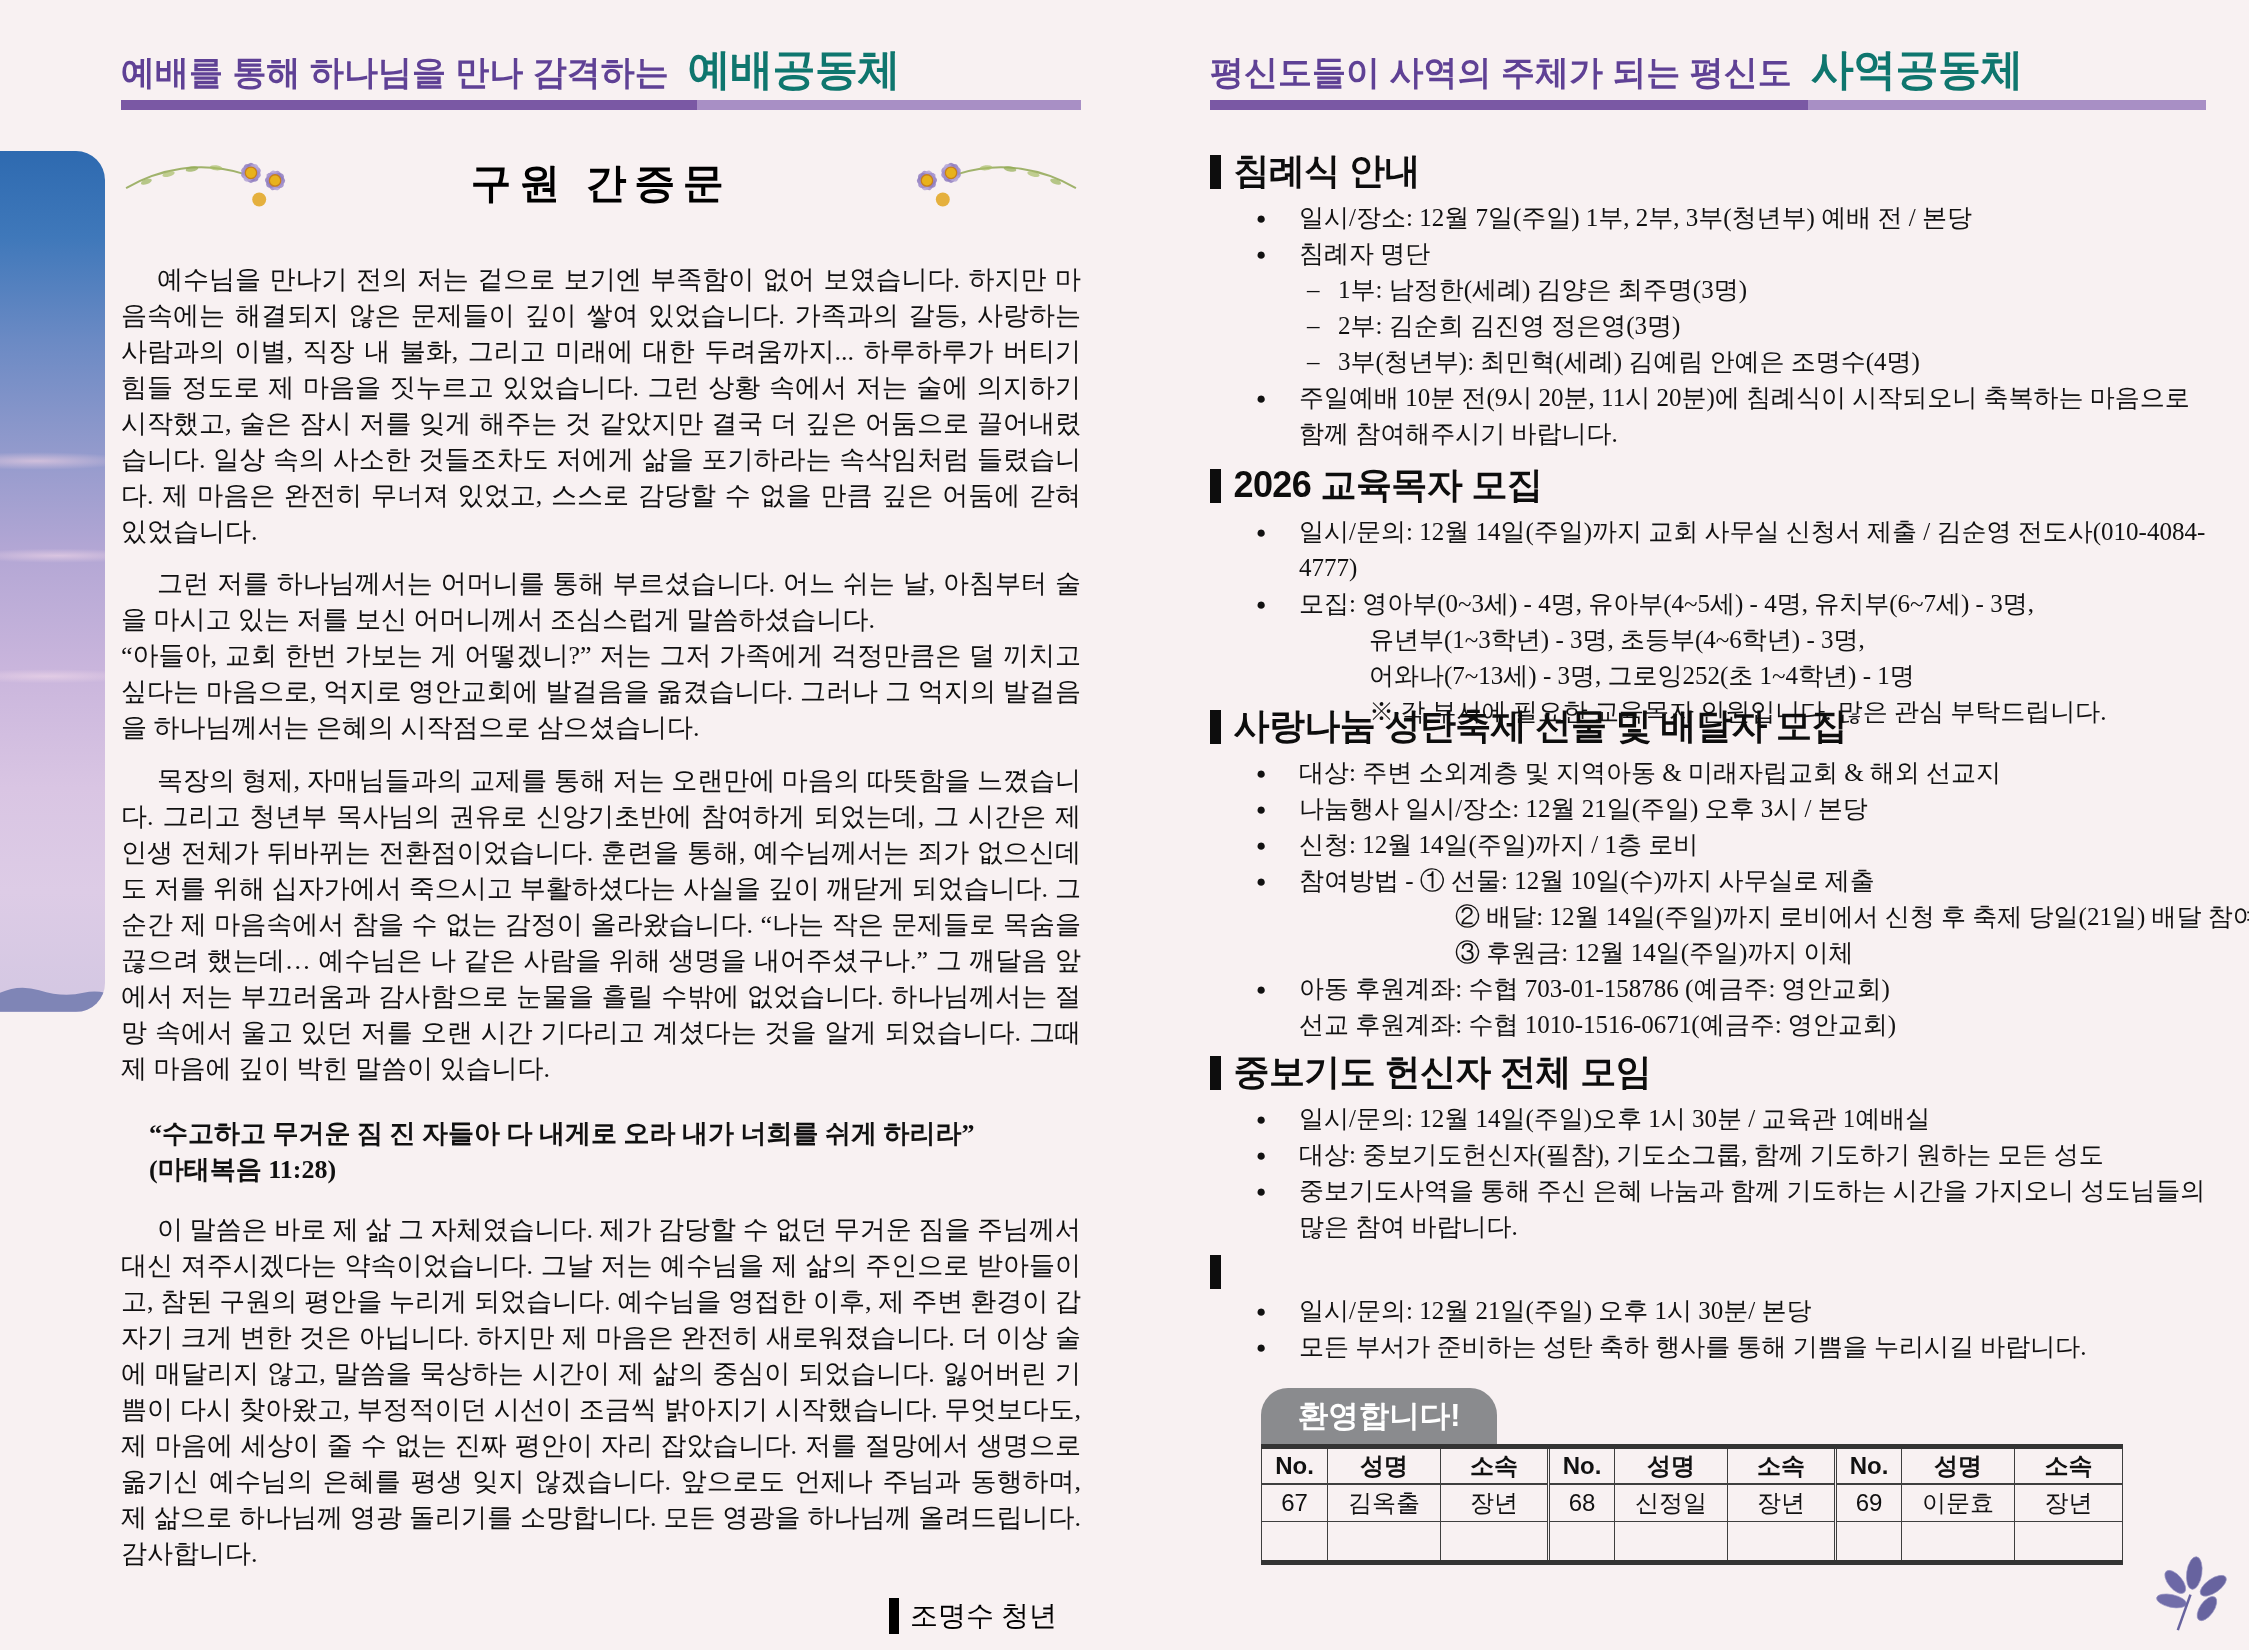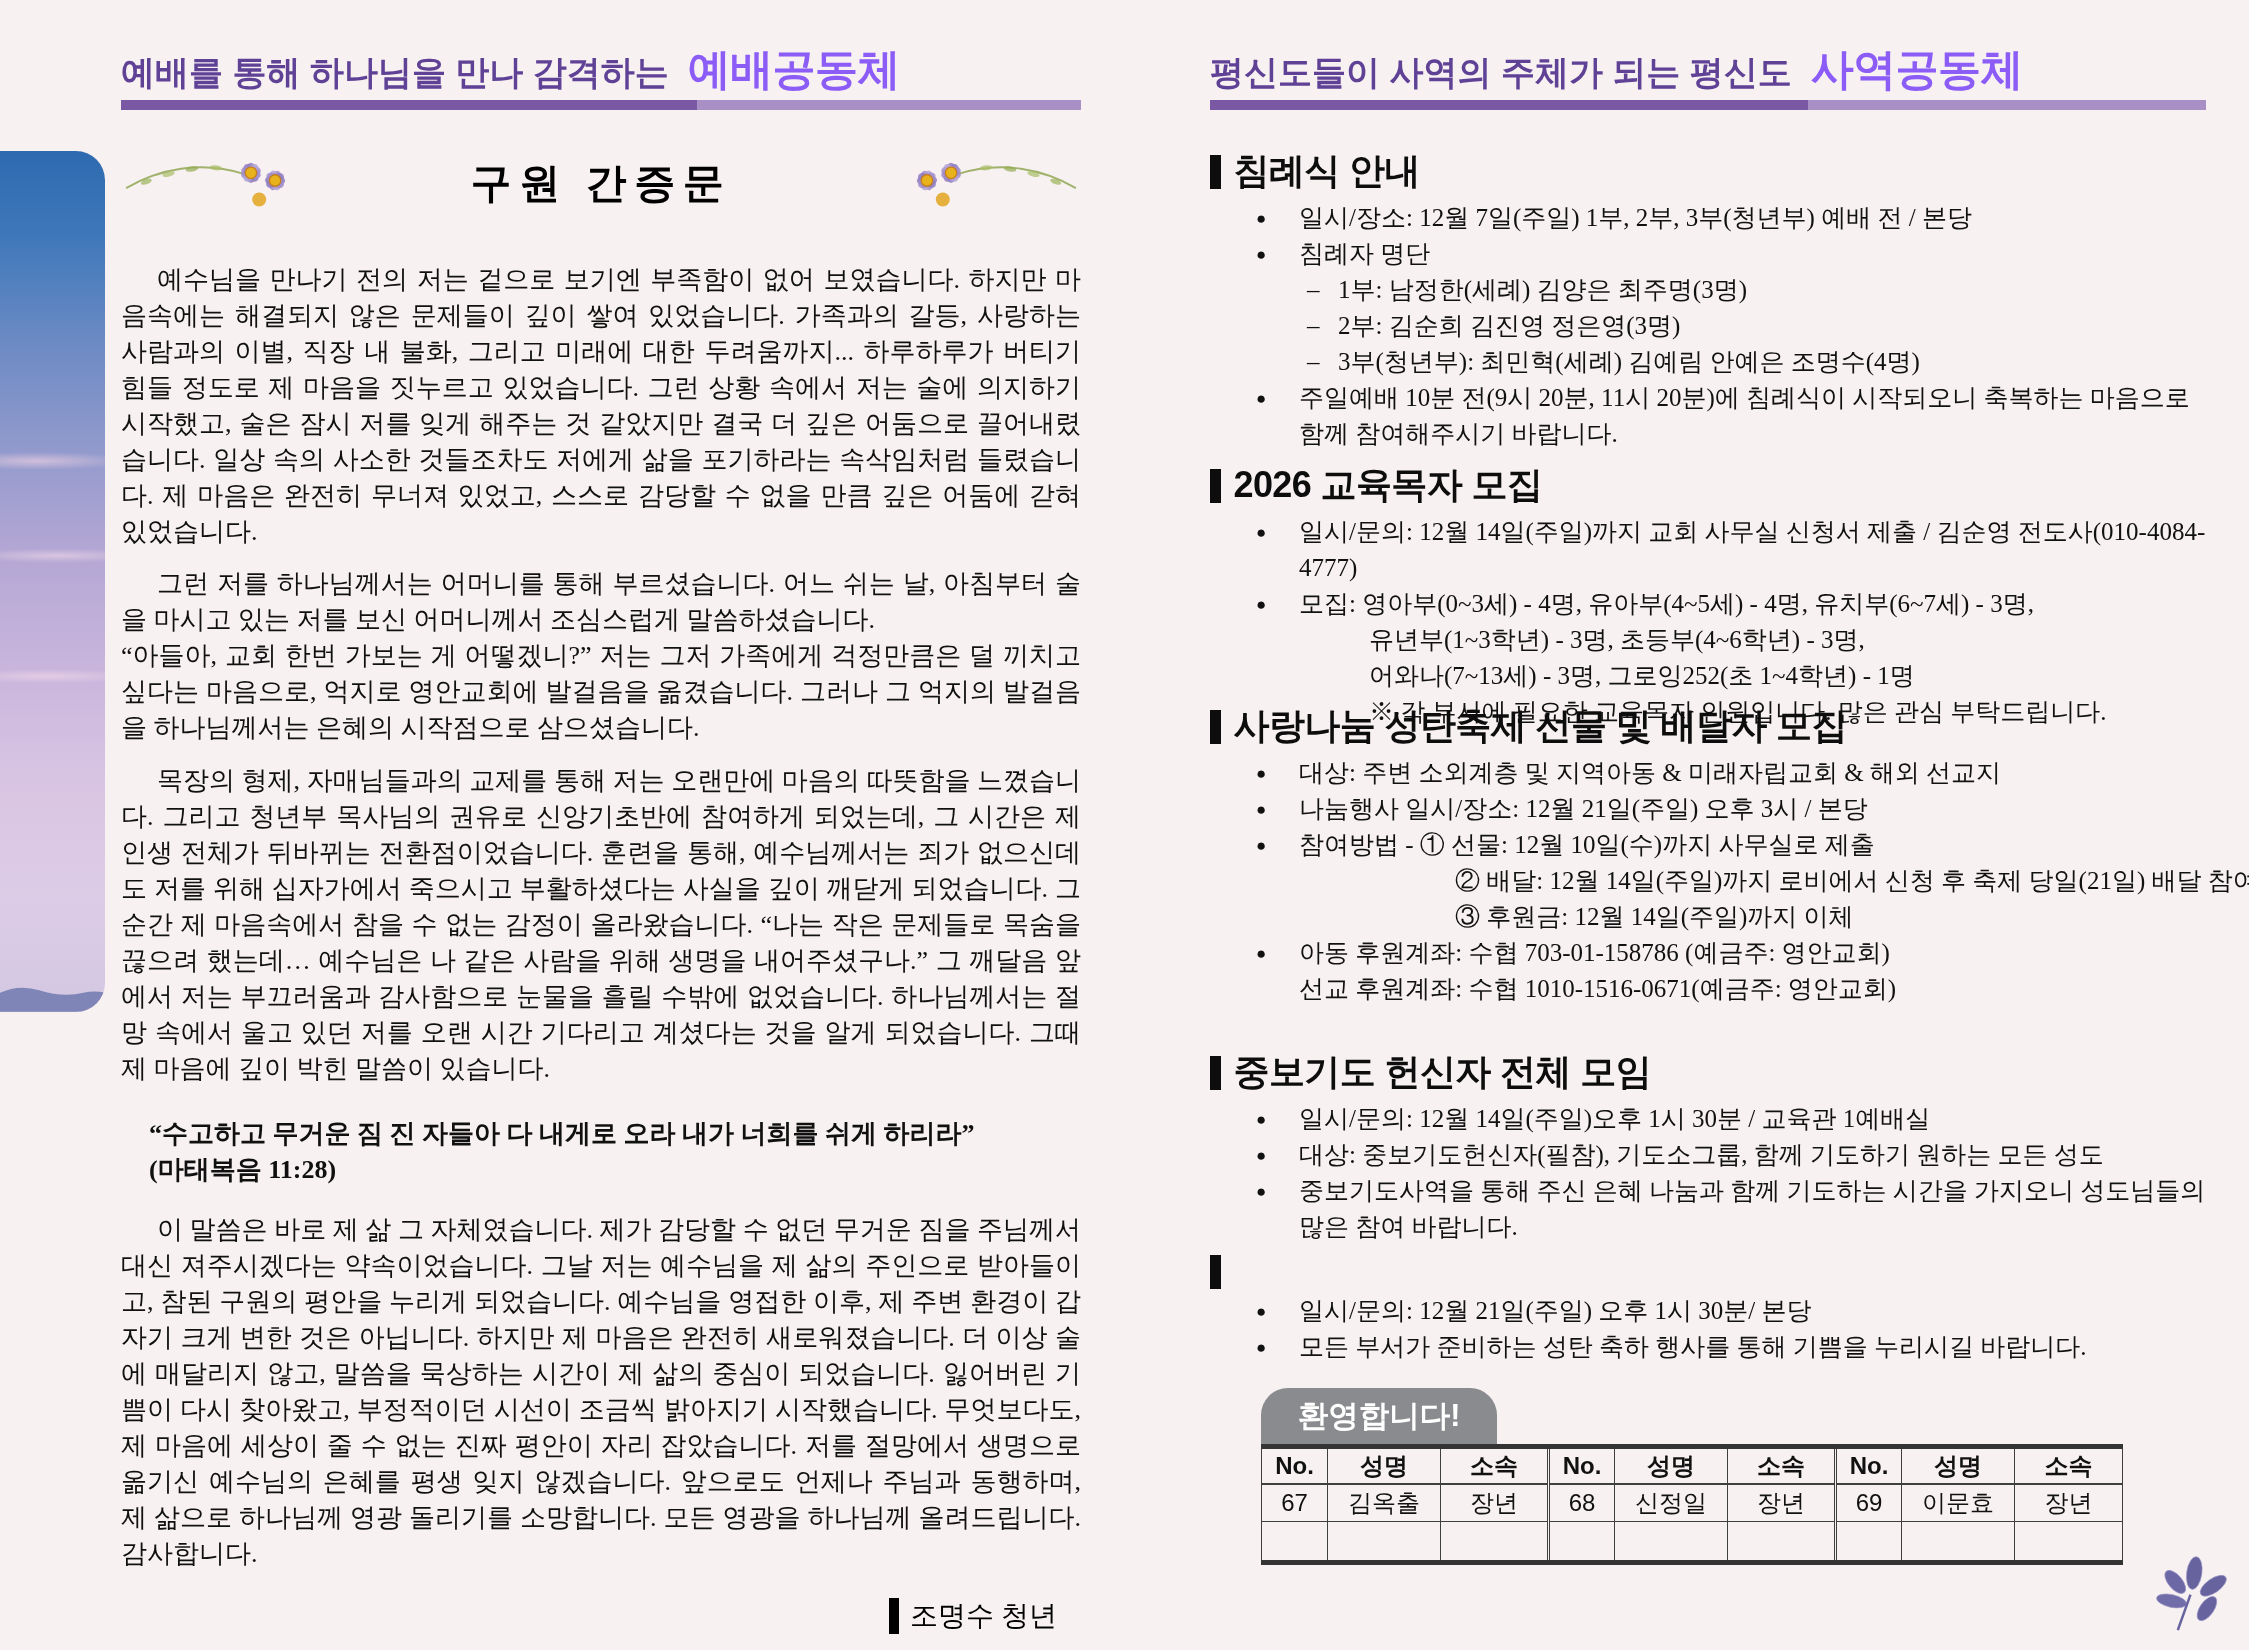--- a/index.html
+++ b/index.html
@@ -13,21 +13,21 @@
          radial-gradient(130% 12.7px at 35% 36%, rgba(255,219,230,.55), transparent 70%),
          radial-gradient(130% 10.2px at 55% 47%, rgba(255,226,236,.5), transparent 70%),
          radial-gradient(130% 10.2px at 45% 61%, rgba(255,230,238,.45), transparent 70%),
          linear-gradient(180deg,#2e6ab0 0%,#3f78ba 10%,#6b8ac4 22%,#8d98cb 33%,
                          #b2a6d4 46%,#c9b5dc 60%,#d9c5e3 74%,#ddcce6 86%,#d3c7e2 100%);}
   #sky svg{position:absolute;left:0;bottom:0;}
 
   
   .page-header{position:absolute;top:41px;display:flex;align-items:baseline;gap:19px;white-space:nowrap;}
   .hp{font:700 34px "Liberation Sans",sans-serif;color:#5f4195;}
-  .he{font:800 43px "Liberation Sans",sans-serif;color:#8b5cf6;letter-spacing:-0.6px;}
+  .he{font:800 43px "Liberation Sans",sans-serif;color:#0f766e;letter-spacing:-0.6px;}
   .underline{position:absolute;top:100px;height:9.5px;}
   #ul-left{left:121px;width:960px;background:linear-gradient(90deg,#7a58a4 0 60%,#a88fc5 60% 100%);}
   #ul-right{left:1210px;width:996px;background:linear-gradient(90deg,#7a58a4 0 60%,#a88fc5 60% 100%);}
 
   
   #title-row{position:absolute;left:121px;top:151px;width:960px;display:flex;
              justify-content:space-between;align-items:center;}
   .story-title{font:700 41px "Liberation Serif",serif;letter-spacing:7.6px;color:#000;margin:0;}
   .flower{width:168px;height:64px;}
   .flower.mir{transform:scaleX(-1);}
@@ -198,20 +198,21 @@
         </div>
       </div>
       <div class="section" style="top: 702px;">
         <div class="sec-h">
           <span class="sec-bar"></span>
           <span>사랑나눔 성탄축제 선물 및 배달자 모집</span>
         </div>
         <div class="sec-items">
           <div class="item it-dot">대상: 주변 소외계층 및 지역아동 &amp; 미래자립교회 &amp; 해외 선교지</div>
           <div class="item it-dot">나눔행사 일시/장소: 12월 21일(주일) 오후 3시 / 본당</div>
+          <div class="item it-dot">신청: 12월 14일(주일)까지 / 1층 로비</div>
           <div class="item it-dot">참여방법 - ① 선물: 12월 10일(수)까지 사무실로 제출</div>
           <div class="item it-i3">② 배달: 12월 14일(주일)까지 로비에서 신청 후 축제 당일(21일) 배달 참여</div>
           <div class="item it-i3">③ 후원금: 12월 14일(주일)까지 이체</div>
           <div class="item it-dot">아동 후원계좌: 수협 703-01-158786 (예금주: 영안교회)</div>
           <div class="item it-i1">선교 후원계좌: 수협 1010-1516-0671(예금주: 영안교회)</div>
         </div>
       </div>
       <div class="section" style="top: 1048px;">
         <div class="sec-h">
           <span class="sec-bar"></span>

